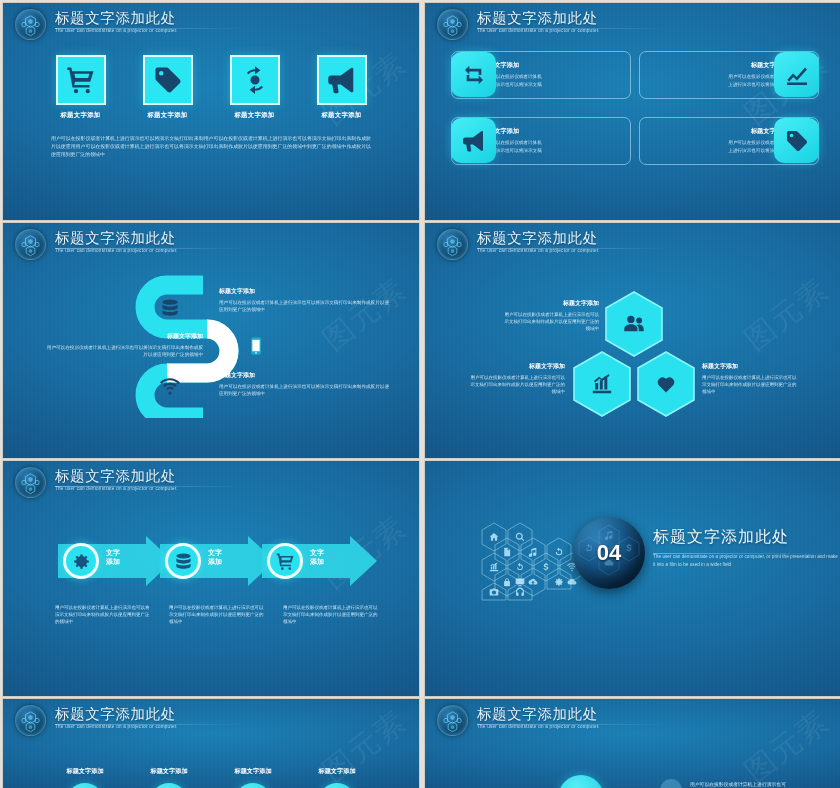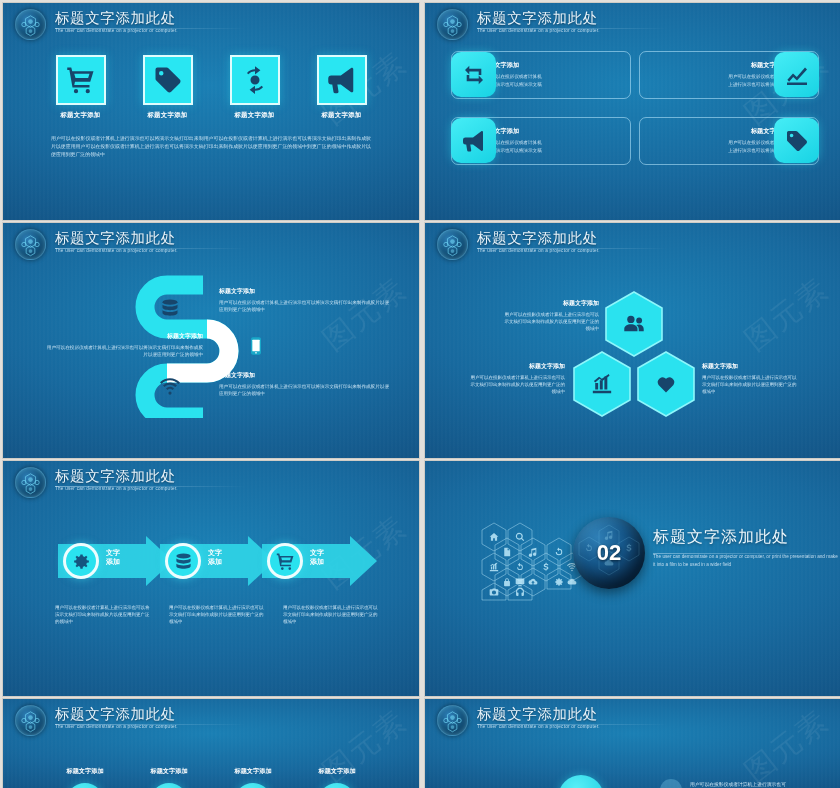--- a/index.html
+++ b/index.html
@@ -651,21 +651,21 @@
             <polygon points="56,20 66,26 66,38 56,44 46,38 46,26"></polygon>
             <polygon points="36,34 46,40 46,52 36,58 26,52 26,40"></polygon>
           </g>
           <g fill="rgba(170,235,255,.6)">
             <use href="#i-music" x="31" y="13" width="10" height="10"></use>
             <use href="#i-sync2" x="11" y="26" width="10" height="10"></use>
             <use href="#i-dollar" x="51" y="26" width="10" height="10"></use>
             <use href="#i-cloud" x="31" y="41" width="10" height="10"></use>
           </g>
         </svg>
-        <div class="num">02</div>
+        <div class="num">04</div>
       </div>
 
       <div class="s6-txt">
         <div class="s6-title">标题文字添加此处</div>
         <div class="s6-sub">The user can demonstrate on a projector or computer, or print the presentation and make it into a film to be used in a wider field</div>
       </div>
       <div class="s6-rule"></div>
     </div>
   </div>
 

